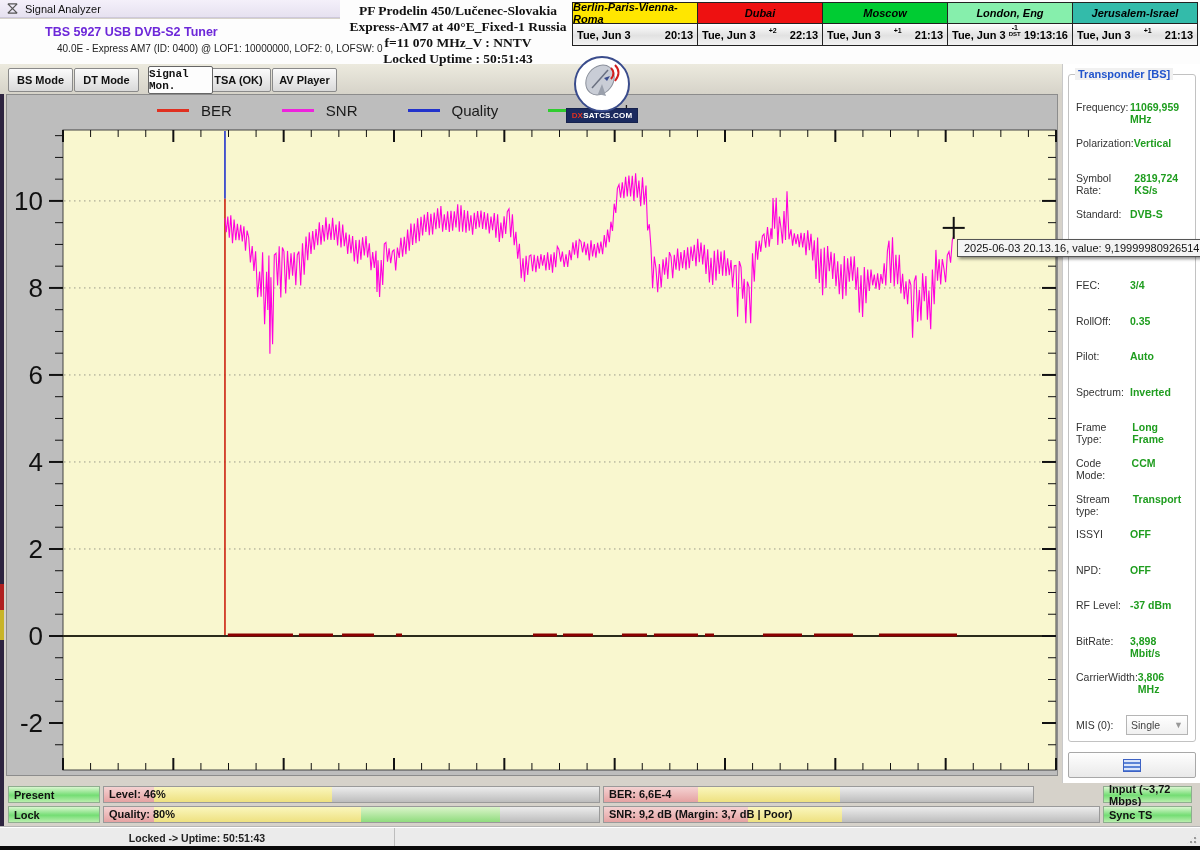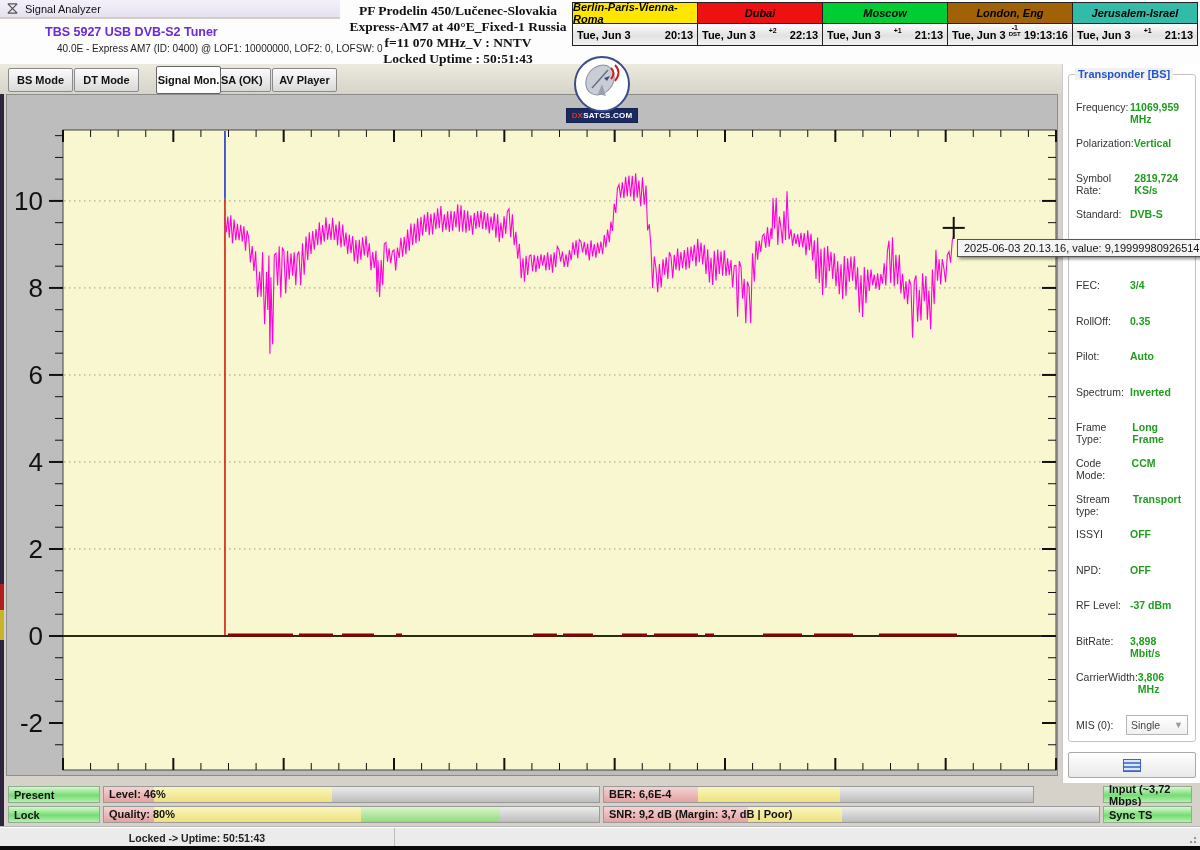--- a/index.html
+++ b/index.html
@@ -151,21 +151,21 @@
       <div class="clock-city" style="background: rgb(0, 204, 51);">Moscow</div>
       <div class="clock-time">
         <span class="cd">Tue, Jun 3</span>
         <span class="coff">
           <b>+1</b>
         </span>
         <span class="ct">21:13</span>
       </div>
     </div>
     <div class="clock">
-      <div class="clock-city" style="background: #a16207;">London, Eng</div>
+      <div class="clock-city" style="background: #86efac;">London, Eng</div>
       <div class="clock-time">
         <span class="cd">Tue, Jun 3</span>
         <span class="coff">
           <b>-1</b>
           <i>DST</i>
         </span>
         <span class="ct">19:13:16</span>
       </div>
     </div>
     <div class="clock">
@@ -176,40 +176,58 @@
           <b>+1</b>
         </span>
         <span class="ct">21:13</span>
       </div>
     </div>
   </div>
 
 <div id="tabstrip">
     <div class="tab" style="left: 8px;">BS Mode</div>
     <div class="tab" style="left: 74px;">DT Mode</div>
-    <div class="tab active" style="left: 156px;">Signal Mon.</div>
+    <div class="tab active" style="left: 148px; font-family: Liberation Mono, monospace;">Signal Mon.</div>
     <div class="tab" style="left: 206px;">TSA (OK)</div>
     <div class="tab" style="left: 272px;">AV Player</div>
   </div>
 
 <div id="logo">
   <div class="circ">
     <svg width="48" height="48" viewBox="0 0 48 48">
       <ellipse cx="22" cy="22" rx="13" ry="16" transform="rotate(38 22 22)" fill="#c9cdd6" stroke="#8a8f9a"></ellipse>
       <path d="M20 36 L24 26 L28 38 Z" fill="#9aa0ac"></path>
       <line x1="14" y1="30" x2="30" y2="12" stroke="#6a7080" stroke-width="1.5"></line>
       <path d="M33 10 q5 5 0 11" stroke="#d21f1f" stroke-width="2" fill="none"></path>
       <path d="M37 7 q7 7 0 16" stroke="#d21f1f" stroke-width="2" fill="none"></path>
       <path d="M26 20 l6 -2 l-3 5 Z" fill="#3a4c8c"></path>
     </svg>
   </div>
   <div class="bar"><span class="dx">DX</span><span>SATCS.COM</span></div>
 </div>
 
 <div id="panel">
+  <div id="legend">
+      <div class="leg-item">
+        <span class="leg-dash" style="background: rgb(224, 48, 32);"></span>
+        <span class="leg-label">BER</span>
+      </div>
+      <div class="leg-item">
+        <span class="leg-dash" style="background: rgb(238, 34, 221);"></span>
+        <span class="leg-label">SNR</span>
+      </div>
+      <div class="leg-item">
+        <span class="leg-dash" style="background: rgb(34, 51, 204);"></span>
+        <span class="leg-label">Quality</span>
+      </div>
+      <div class="leg-item">
+        <span class="leg-dash" style="background: rgb(48, 204, 48);"></span>
+        <span class="leg-label">Level</span>
+      </div>
+    </div>
   <svg id="chart-svg" width="1052" height="682" viewBox="0 0 1052 682">
       <rect x="56" y="35" width="993" height="640" fill="#f9f7cf" stroke="#444" stroke-width="1"></rect>
       <line x1="57" y1="453.9802855200544" x2="1048" y2="453.9802855200544" stroke="#9a9a8a" stroke-width="1" stroke-dasharray="1.5,3.5"></line>
       <line x1="57" y1="366.9646498980286" x2="1048" y2="366.9646498980286" stroke="#9a9a8a" stroke-width="1" stroke-dasharray="1.5,3.5"></line>
       <line x1="57" y1="279.94901427600274" x2="1048" y2="279.94901427600274" stroke="#9a9a8a" stroke-width="1" stroke-dasharray="1.5,3.5"></line>
       <line x1="57" y1="192.93337865397692" x2="1048" y2="192.93337865397692" stroke="#9a9a8a" stroke-width="1" stroke-dasharray="1.5,3.5"></line>
       <line x1="57" y1="105.91774303195109" x2="1048" y2="105.91774303195109" stroke="#9a9a8a" stroke-width="1" stroke-dasharray="1.5,3.5"></line>
       <line x1="56" y1="540.9959211420803" x2="1049" y2="540.9959211420803" stroke="#2b2b1a" stroke-width="2"></line>
       <line x1="56" y1="649.7654656696125" x2="48" y2="649.7654656696125" stroke="#111" stroke-width="1"></line>
       <line x1="56" y1="628.0115567641061" x2="42" y2="628.0115567641061" stroke="#111" stroke-width="2"></line>

